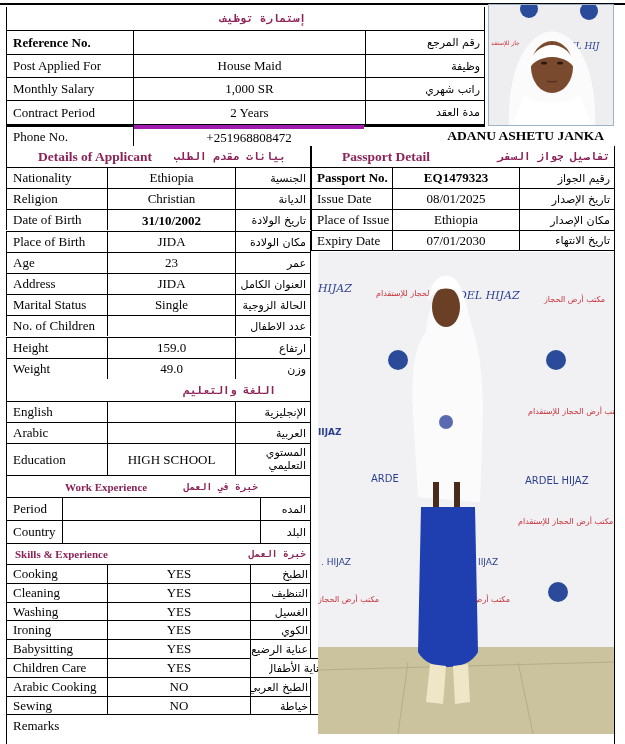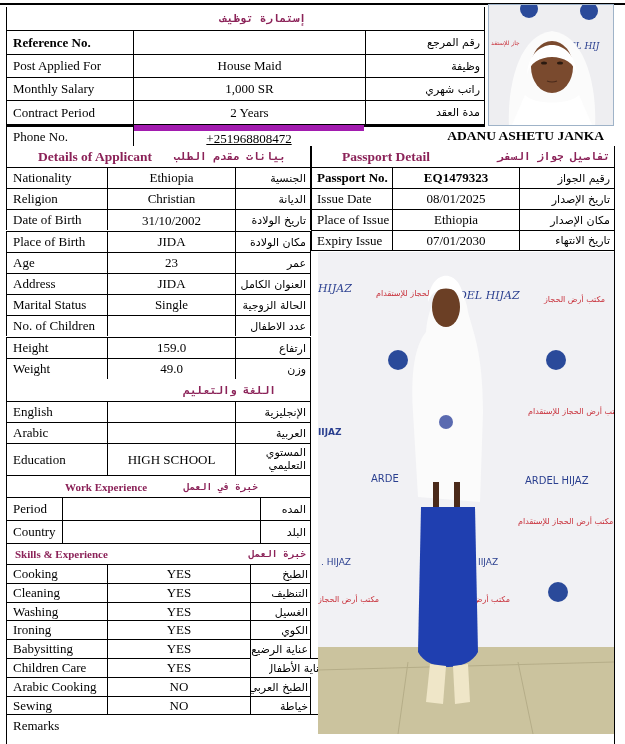--- a/index.html
+++ b/index.html
@@ -79,21 +79,21 @@
       </div>
        <div class="cell r br bb" style="left:366px;top:101px;width:119px;height:24px;">
         <span class="ar padr">مدة العقد</span>
       </div>
     </div>
   </div>
 
 <div class="cell bl br bt" style="left:6px;top:125px;width:128px;height:21px;border-top:2px solid #000;">
   <span class="pad">Phone No.</span>
 </div>
-<div class="cell c bt" style="left:134px;top:125px;width:230px;height:21px;border-top:6px solid #a21caf;text-decoration:underline;">
+<div class="cell c bt" style="left:134px;top:125px;width:230px;height:21px;border-top:4px solid #a21caf;">
   <span>+251968808472</span>
 </div>
 <div class="abs" style="left:364px;top:125px;width:121px;height:2px;background:#000;"></div>
 <div class="cell r" style="left:400px;top:126px;width:204px;height:20px;">
   <span class="bold" style="font-size:13.5px;">ADANU ASHETU JANKA</span>
 </div>
 
 <div class="abs photo-small">
   <svg width="126" height="122" viewBox="0 0 126 122">
     <rect width="126" height="122" fill="#eeeef1"></rect>
@@ -135,21 +135,21 @@
         <span>Christian</span>
       </div>
        <div class="cell r br bt" style="left:236px;top:188px;width:75px;height:21px;">
         <span class="ar padr">الديانة</span>
       </div>
     </div>
     <div>
       <div class="cell bl br bt" style="left:6px;top:209px;width:102px;height:21px;">
         <span class="pad">Date of Birth</span>
       </div>
-       <div class="cell c br bt" style="left:108px;top:209px;width:128px;height:23px;">
+       <div class="cell c br bt" style="left:108px;top:209px;width:128px;height:23px;font-weight:bold;">
         <span>31/10/2002</span>
       </div>
        <div class="cell r br bt" style="left:236px;top:209px;width:75px;height:21px;">
         <span class="ar padr">تاريخ الولادة</span>
       </div>
     </div>
     <div>
       <div class="cell bl br bt" style="left:6px;top:231px;width:102px;height:21px;">
         <span class="pad">Place of Birth</span>
       </div>
@@ -261,21 +261,21 @@
       </div>
        <div class="cell c br bt " style="left:393px;top:209px;width:127px;height:21px;">
         <span class="">Ethiopia</span>
       </div>
        <div class="cell r bt " style="left:520px;top:209px;width:94px;height:21px;">
         <span class="ar padr">مكان الإصدار</span>
       </div>
     </div>
     <div>
       <div class="cell bl br bt bb" style="left:311px;top:230px;width:82px;height:21px;">
-        <span class="pad " style="padding-left:5px;">Expiry Issue</span>
+        <span class="pad " style="padding-left:5px;">Expiry Date</span>
       </div>
        <div class="cell c br bt bb" style="left:393px;top:230px;width:127px;height:21px;">
         <span class="">07/01/2030</span>
       </div>
        <div class="cell r bt bb" style="left:520px;top:230px;width:94px;height:21px;">
         <span class="ar padr">تاريخ الانتهاء</span>
       </div>
     </div>
   </div>
 <div class="abs" style="left:614px;top:146px;width:1px;height:598px;background:#000;"></div>

